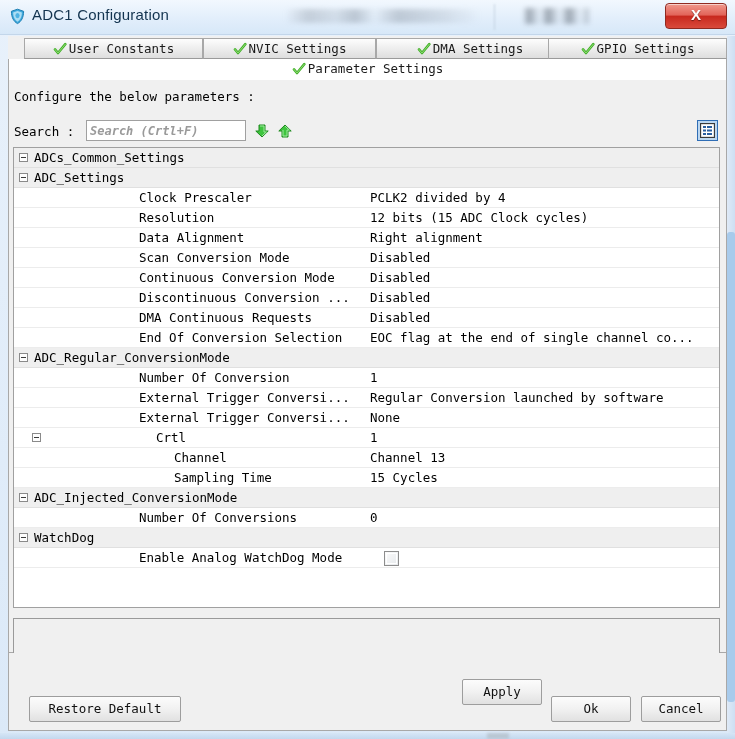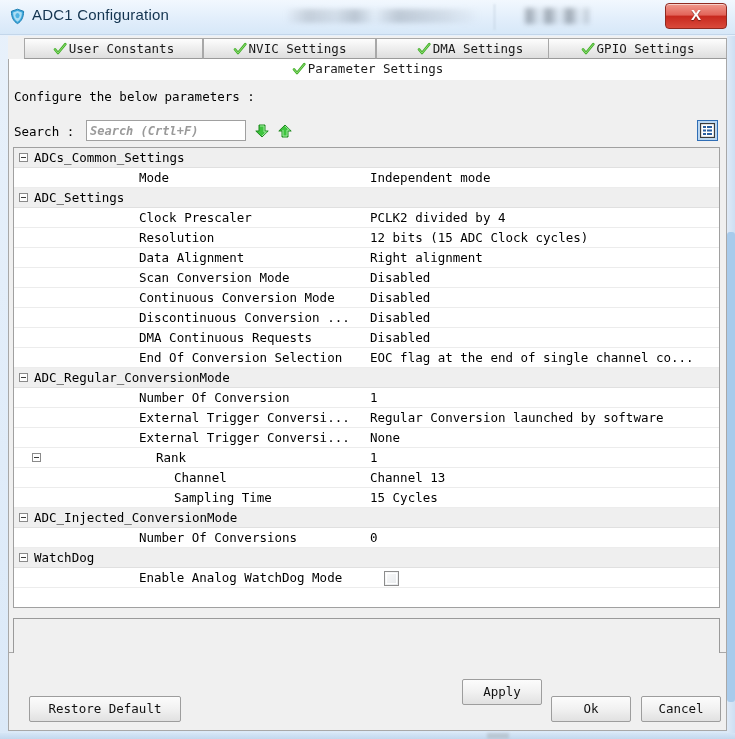--- a/index.html
+++ b/index.html
@@ -441,24 +441,20 @@
   </div>
 
   <div id="treewrap">
     <div id="tree">
       <div id="coldiv"></div>
     <div class="row group">
           <span class="expander" style="left: 5px;"></span>
           <span class="name" style="left: 20px;">ADCs_Common_Settings</span>
           <span class="value"></span>
         </div>
-        <div class="row leaf">
-          <span class="name" style="left: 125px;">Mode</span>
-          <span class="value">Independent mode</span>
-        </div>
         <div class="row group">
           <span class="expander" style="left: 5px;"></span>
           <span class="name" style="left: 20px;">ADC_Settings</span>
           <span class="value"></span>
         </div>
         <div class="row leaf">
           <span class="name" style="left: 125px;">Clock Prescaler</span>
           <span class="value">PCLK2 divided by 4</span>
         </div>
         <div class="row leaf">
@@ -501,21 +497,21 @@
         <div class="row leaf">
           <span class="name" style="left: 125px;">External Trigger Conversi...</span>
           <span class="value">Regular Conversion launched by software</span>
         </div>
         <div class="row leaf">
           <span class="name" style="left: 125px;">External Trigger Conversi...</span>
           <span class="value">None</span>
         </div>
         <div class="row leaf">
           <span class="expander" style="left: 18px;"></span>
-          <span class="name" style="left: 142px;">Rank</span>
+          <span class="name" style="left: 142px;">Crtl</span>
           <span class="value">1</span>
         </div>
         <div class="row leaf">
           <span class="name" style="left: 160px;">Channel</span>
           <span class="value">Channel 13</span>
         </div>
         <div class="row leaf">
           <span class="name" style="left: 160px;">Sampling Time</span>
           <span class="value">15 Cycles</span>
         </div>

